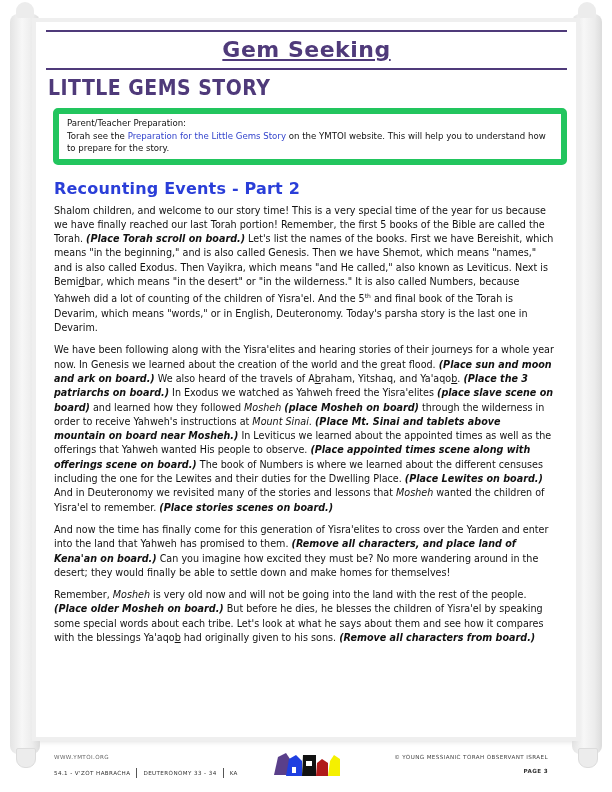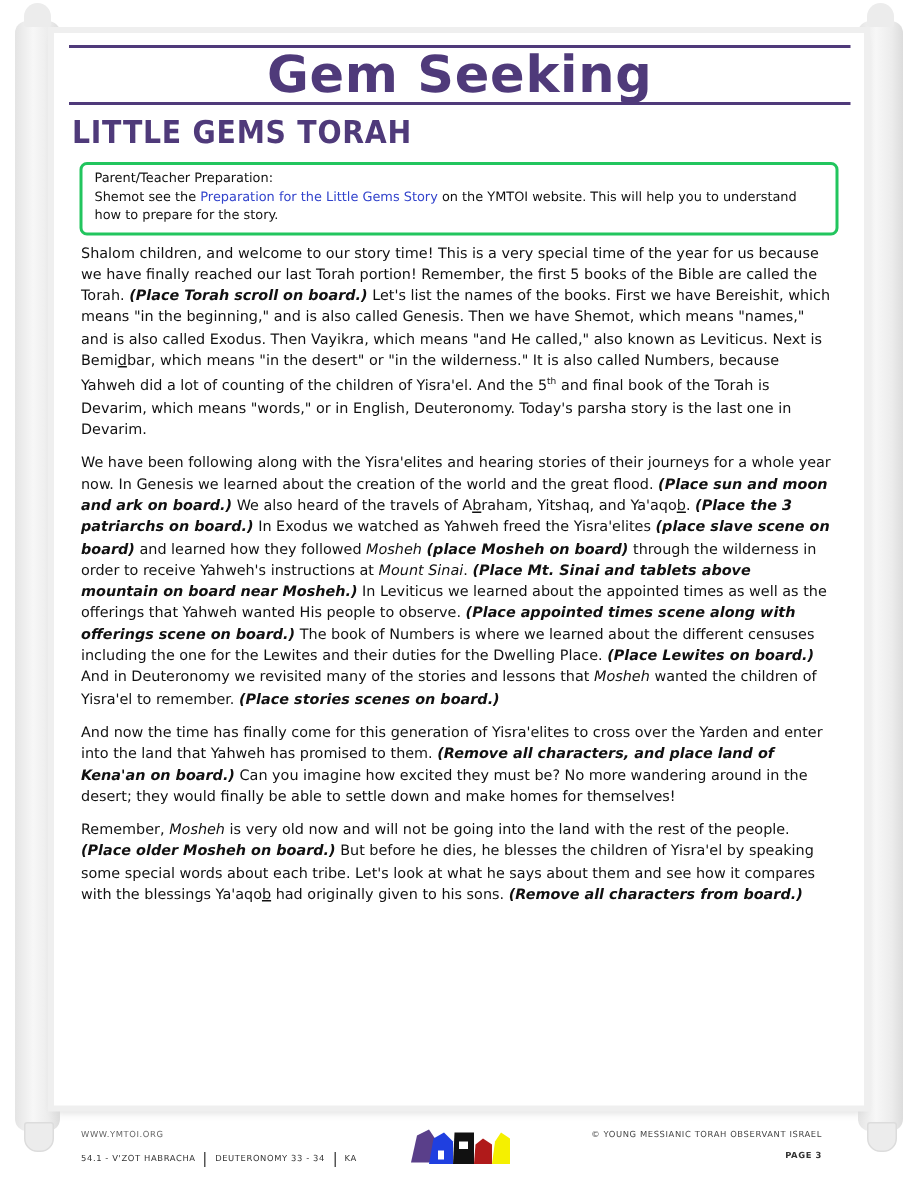--- a/index.html
+++ b/index.html
@@ -31,30 +31,30 @@
     background: #ececec; border-radius: 2px 2px 9px 9px; border: 1px solid #dcdcdc;
   }
   .content {
     position: absolute; left: 54px; top: 30px; width: 505px;
   }
   .title-bar {
     border-top: 2px solid #4f3a7a; border-bottom: 2px solid #4f3a7a;
     height: 36px; text-align: center; margin-left: -8px; margin-right: -8px;
   }
   .title-bar .title {
-    font-family: "DejaVu Sans", sans-serif; font-size: 34px; font-weight: bold;
-    color: #4f3a7a; line-height: 36px; letter-spacing: 0.5px;
+    font-family: "DejaVu Sans", sans-serif; font-size: 22px; font-weight: bold;
+    color: #4f3a7a; line-height: 36px; letter-spacing: 0.5px; text-decoration: underline;
   }
   .subtitle {
     font-size: 21px; font-weight: bold; color: #4f3a7a; margin: 6px 0 0 -6px;
     letter-spacing: 0.5px; font-family: "DejaVu Sans Condensed", "DejaVu Sans", sans-serif;
   }
   .prep-box {
     margin-top: 8px; margin-left: -1px;
-    border: 2px solid #22c55e; border-radius: 5px; padding: 3px 6px 4px 8px;
+    border: 6px solid #22c55e; border-radius: 5px; padding: 3px 6px 4px 8px;
     font-size: 8.6px; line-height: 12.5px; width: 488px;
   }
   .prep-box .link { color: #3344cc; }
   .section-heading {
     margin-top: 14px; font-size: 16px; font-weight: bold; color: #2a3ed8;
     letter-spacing: 0.2px;
   }
   .story p {
     margin: 6px 0 0 0; font-size: 9.6px; line-height: 14.3px; width: 500px;
   }
@@ -85,27 +85,28 @@
 <div class="rod right">
   <div class="knob-top"></div>
   <div class="knob-bottom"></div>
 </div>
 <div class="scroll-sheet"></div>
 
 <div class="content">
   <div class="title-bar">
     <span class="title">Gem Seeking</span>
   </div>
-  <div class="subtitle">LITTLE GEMS TORAH</div>
+  <div class="subtitle">LITTLE GEMS STORY</div>
 
   <div class="prep-box">
     <div>Parent/Teacher Preparation:</div>
-    <div><span>Shemot see the </span><span class="link">Preparation for the Little Gems Story</span><span> on the YMTOI website. This will help you to understand how to prepare for the story.</span></div>
+    <div><span>Torah see the </span><span class="link">Preparation for the Little Gems Story</span><span> on the YMTOI website. This will help you to understand how to prepare for the story.</span></div>
   </div>
 
+  <div class="section-heading">Recounting Events - Part 2</div>
 
   <div class="story">
     <p><span>Shalom children, and welcome to our story time! This is a very special time of the year for us because we have finally reached our last Torah portion! Remember, the first 5 books of the Bible are called the Torah. </span><b>(Place Torah scroll on board.)</b><span> Let's list the names of the books. First we have Bereishit, which means "in the beginning," and is also called Genesis. Then we have Shemot, which means "names," and is also called Exodus. Then Vayikra, which means "and He called," also known as Leviticus. Next is Bemi</span><u>d</u><span>bar, which means "in the desert" or "in the wilderness." It is also called Numbers, because Yahweh did a lot of counting of the children of Yisra'el. And the 5</span><sup style="font-size: 6px;">th</sup><span> and final book of the Torah is Devarim, which means "words," or in English, Deuteronomy. Today's parsha story is the last one in Devarim.</span></p>
     <p><span>We have been following along with the Yisra'elites and hearing stories of their journeys for a whole year now. In Genesis we learned about the creation of the world and the great flood. </span><b>(Place sun and moon and ark on board.)</b><span> We also heard of the travels of A</span><u>b</u><span>raham, Yitshaq, and Ya'aqo</span><u>b</u><span>. </span><b>(Place the 3 patriarchs on board.)</b><span> In Exodus we watched as Yahweh freed the Yisra'elites </span><b>(place slave scene on board)</b><span> and learned how they followed </span><i>Mosheh</i><span> </span><b>(place Mosheh on board)</b><span> through the wilderness in order to receive Yahweh's instructions at </span><i>Mount Sinai</i><span>. </span><b>(Place Mt. Sinai and tablets above mountain on board near Mosheh.)</b><span> In Leviticus we learned about the appointed times as well as the offerings that Yahweh wanted His people to observe. </span><b>(Place appointed times scene along with offerings scene on board.)</b><span> The book of Numbers is where we learned about the different censuses including the one for the Lewites and their duties for the Dwelling Place. </span><b>(Place Lewites on board.)</b><span> And in Deuteronomy we revisited many of the stories and lessons that </span><i>Mosheh</i><span> wanted the children of Yisra'el to remember. </span><b>(Place stories scenes on board.)</b></p>
     <p><span>And now the time has finally come for this generation of Yisra'elites to cross over the Yarden and enter into the land that Yahweh has promised to them. </span><b>(Remove all characters, and place land of Kena'an on board.)</b><span> Can you imagine how excited they must be? No more wandering around in the desert; they would finally be able to settle down and make homes for themselves!</span></p>
     <p><span>Remember, </span><i>Mosheh</i><span> is very old now and will not be going into the land with the rest of the people. </span><b>(Place older Mosheh on board.)</b><span> But before he dies, he blesses the children of Yisra'el by speaking some special words about each tribe. Let's look at what he says about them and see how it compares with the blessings Ya'aqo</span><u>b</u><span> had originally given to his sons. </span><b>(Remove all characters from board.)</b></p>
   </div>
 </div>
 
 <svg class="logo" viewBox="0 0 80 28">

